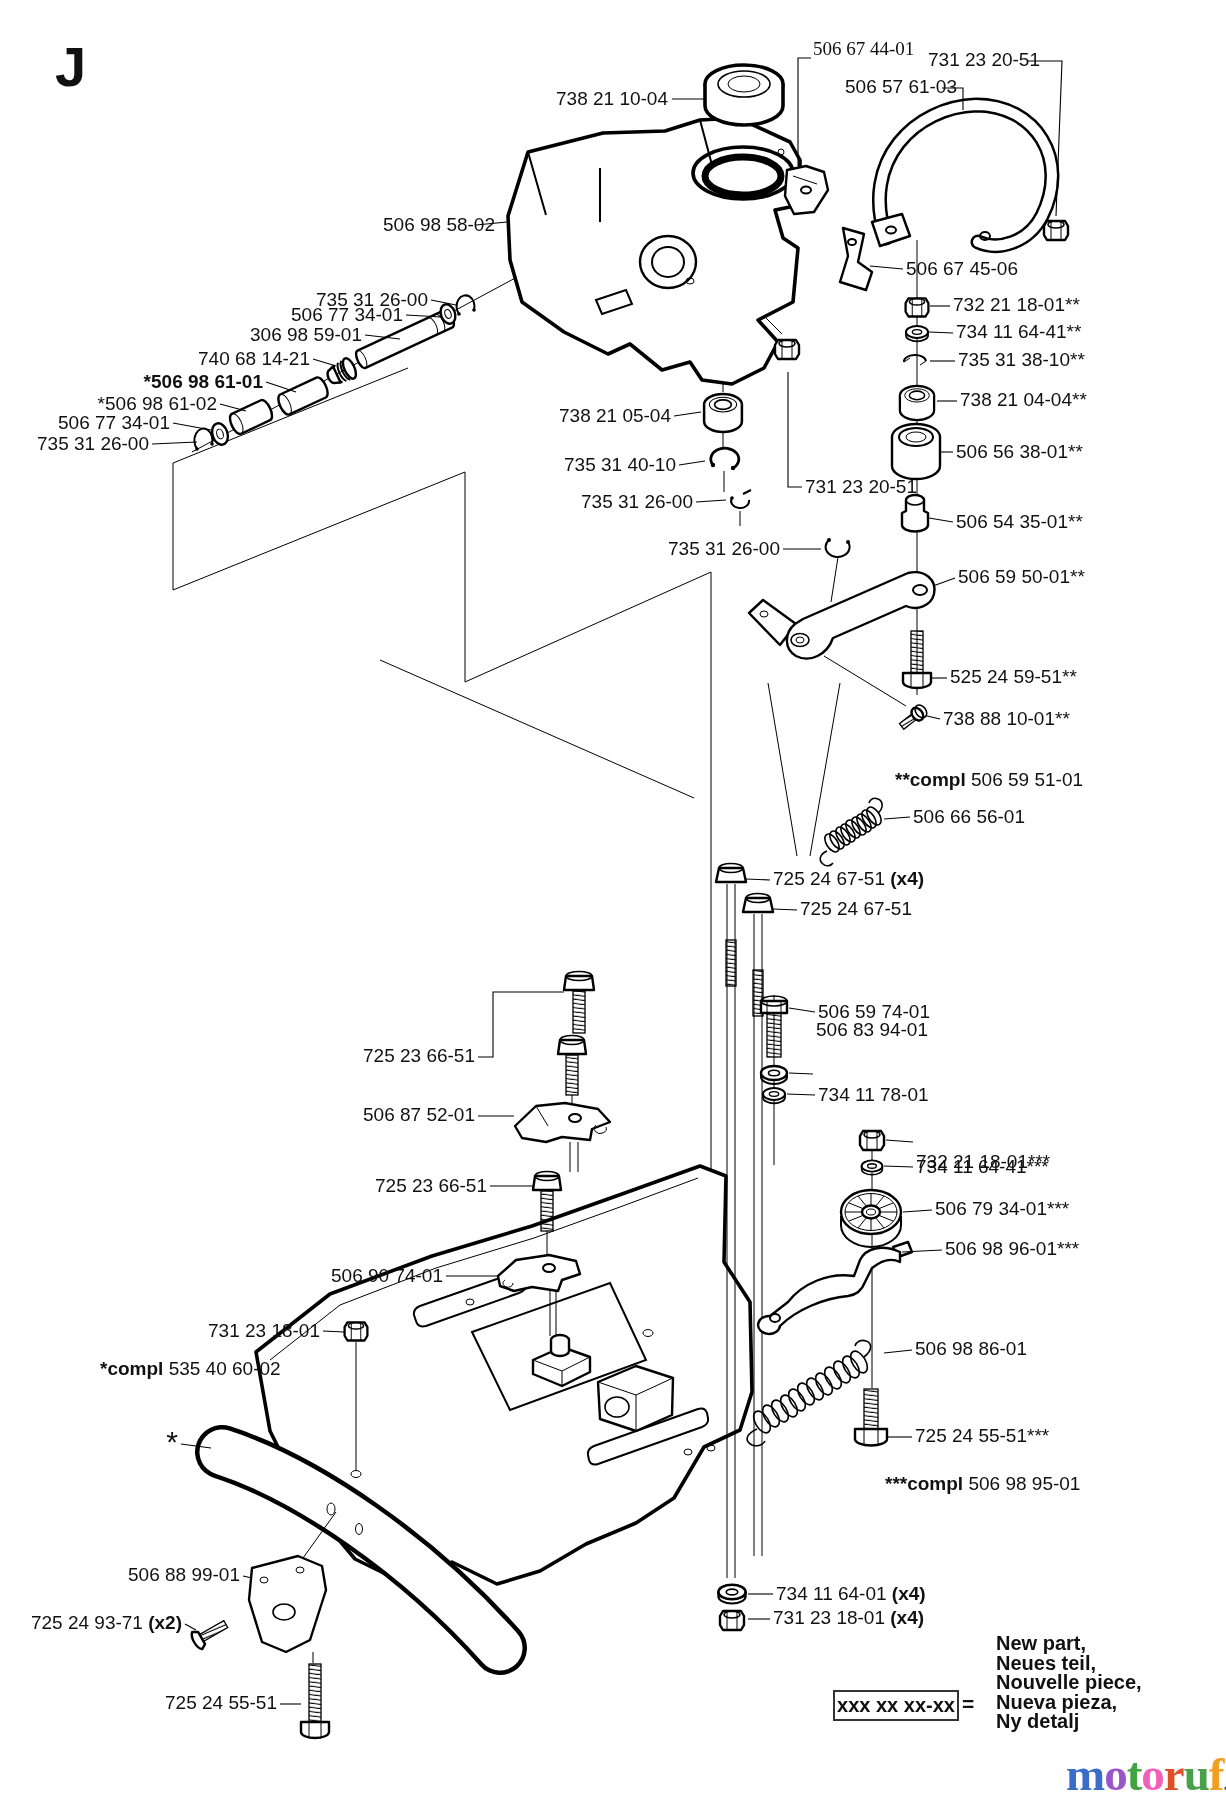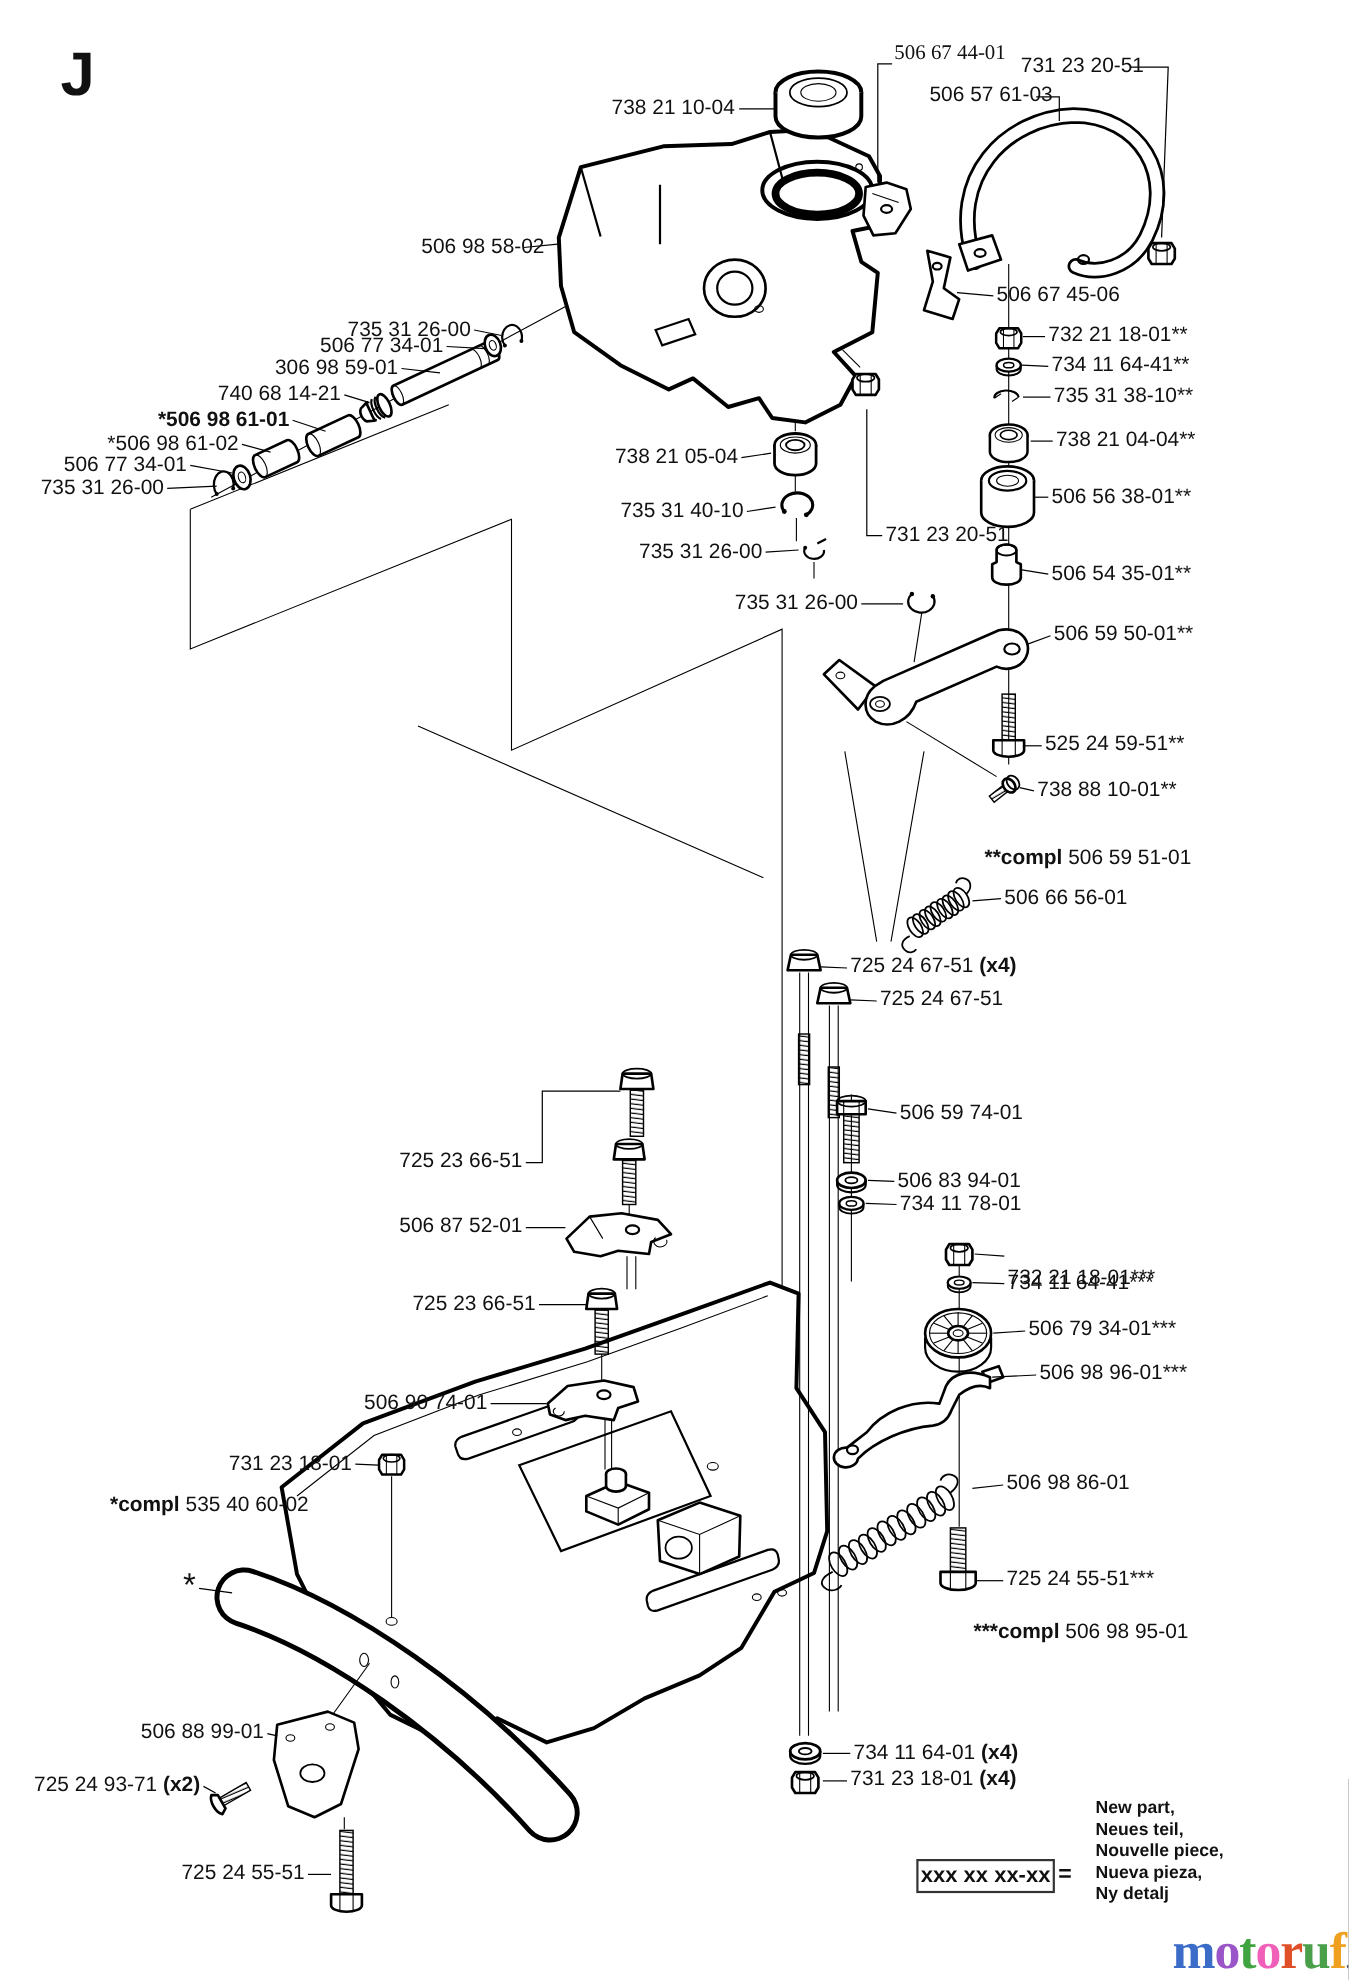--- a/index.html
+++ b/index.html
@@ -23,21 +23,21 @@
   .lbl{position:absolute;font-size:19px;line-height:1.05;white-space:nowrap;}
   .lbl.r{transform:translate(-100%,-50%);}
   .lbl.l{transform:translate(0,-50%);}
   .lbl b{font-weight:bold;}
   .lbl.star{font-size:30px;line-height:.6;}
   .page-title{position:absolute;left:55px;top:34px;font-size:56px;font-weight:bold;}
   
   .legend-box{position:absolute;left:833px;top:1690px;width:122px;height:27px;border:2px solid #333;
               font-weight:bold;font-size:20px;text-align:center;line-height:27px;}
   .legend-eq{position:absolute;left:962px;top:1692px;font-size:21px;font-weight:bold;}
-  .legend-lines{position:absolute;left:996px;top:1634px;font-size:16px;font-weight:bold;line-height:19.5px;}
+  .legend-lines{position:absolute;left:996px;top:1634px;font-size:20px;font-weight:bold;line-height:19.5px;}
   
   .brand{position:absolute;left:1066px;top:1751px;font-family:"Liberation Serif",serif;
          font-weight:bold;font-size:47px;line-height:1;letter-spacing:-1px;white-space:nowrap;}
   .brand .tld{font-size:20px;letter-spacing:0;}
 </style>
 </head>
 <body>
 
 <div class="stage">
 
@@ -436,21 +436,21 @@
       <div class="lbl r" style="left: 170px; top: 423px;">506 77 34-01</div>
       <div class="lbl r" style="left: 149px; top: 444px;">735 31 26-00</div>
       <div class="lbl r" style="left: 671px; top: 416px;">738 21 05-04</div>
       <div class="lbl r" style="left: 676px; top: 465px;">735 31 40-10</div>
       <div class="lbl r" style="left: 693px; top: 502px;">735 31 26-00</div>
       <div class="lbl l" style="left: 805px; top: 487px;">731 23 20-51</div>
       <div class="lbl r" style="left: 780px; top: 549px;">735 31 26-00</div>
       <div class="lbl l" style="left: 773px; top: 879px;">725 24 67-51 <b>(x4)</b></div>
       <div class="lbl l" style="left: 800px; top: 909px;">725 24 67-51</div>
       <div class="lbl l" style="left: 818px; top: 1012px;">506 59 74-01</div>
-      <div class="lbl l" style="left: 816px; top: 1074px;">506 83 94-01</div>
+      <div class="lbl l" style="left: 816px; top: 1030px;">506 83 94-01</div>
       <div class="lbl l" style="left: 818px; top: 1095px;">734 11 78-01</div>
       <div class="lbl l" style="left: 916px; top: 1142px; margin-top: 20px;">732 21 18-01***</div>
       <div class="lbl l" style="left: 916px; top: 1167px;">734 11 64-41***</div>
       <div class="lbl l" style="left: 935px; top: 1209px;">506 79 34-01***</div>
       <div class="lbl l" style="left: 945px; top: 1249px;">506 98 96-01***</div>
       <div class="lbl l" style="left: 915px; top: 1349px;">506 98 86-01</div>
       <div class="lbl l" style="left: 915px; top: 1436px;">725 24 55-51***</div>
       <div class="lbl l" style="left: 885px; top: 1484px;"><b>***compl</b> 506 98 95-01</div>
       <div class="lbl r" style="left: 475px; top: 1056px;">725 23 66-51</div>
       <div class="lbl r" style="left: 475px; top: 1115px;">506 87 52-01</div>

